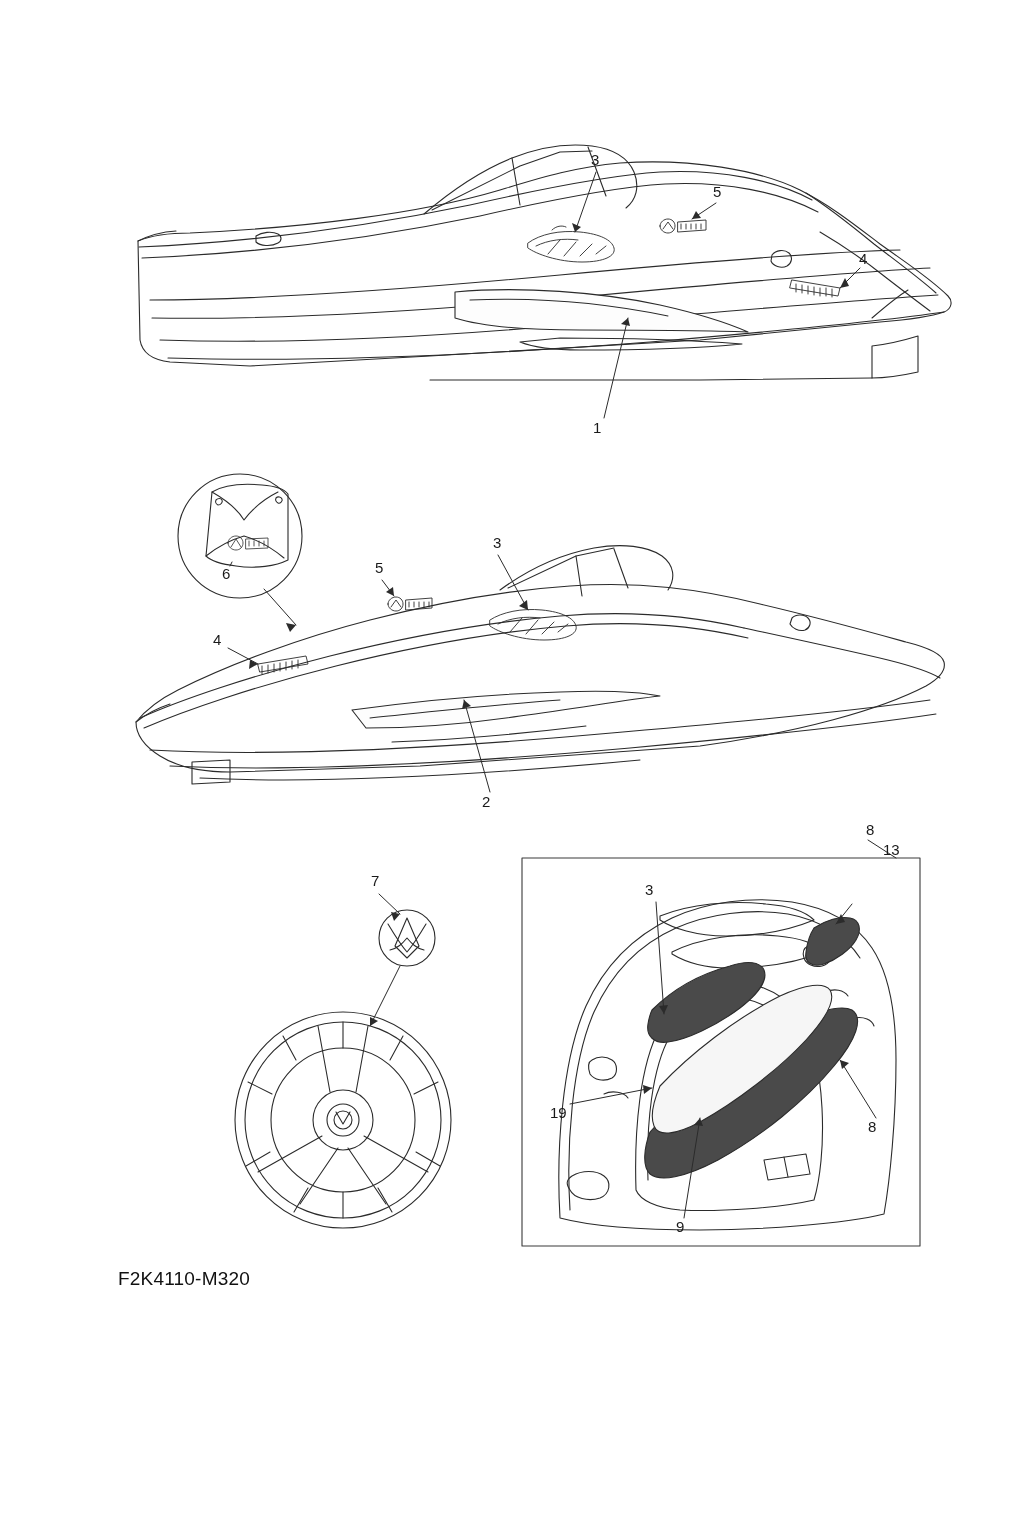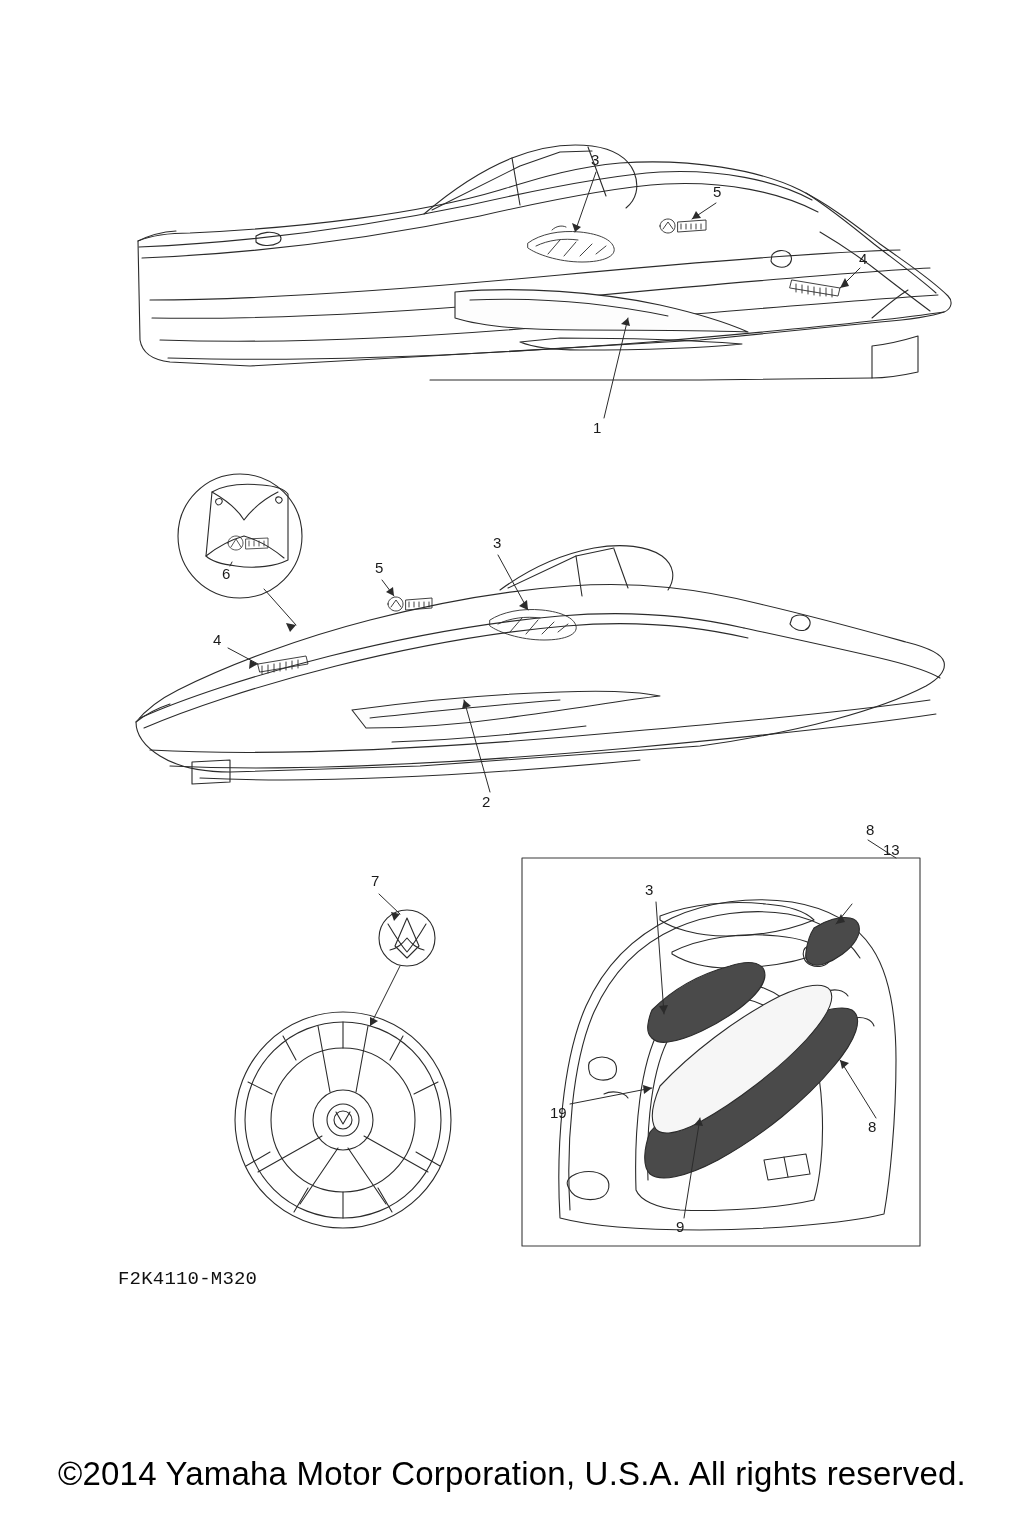--- a/index.html
+++ b/index.html
@@ -24,21 +24,21 @@
     font-family: "Liberation Sans", sans-serif;
     font-size: 15px;
     line-height: 1;
     color: #1a1a1a;
     white-space: nowrap;
   }
   .drawing-code {
     position: absolute;
     left: 118px;
     top: 1268px;
-    font-family: Liberation Mono, monospace;
+    font-family: Liberation Sans, sans-serif;
     font-size: 19px;
     letter-spacing: 0.2px;
     color: #111;
   }
   .copyright {
     position: absolute;
     left: 0;
     right: 0;
     top: 1455px;
     text-align: center;
@@ -321,15 +321,14 @@
 
   <div class="callout" style="left:866px; top:822px;">8</div>
   <div class="callout" style="left:645px; top:882px;">3</div>
   <div class="callout" style="left:844px; top:842px;margin-left:39px;">13</div>
   <div class="callout" style="left:550px; top:1105px;">19</div>
   <div class="callout" style="left:868px; top:1119px;">8</div>
   <div class="callout" style="left:676px; top:1219px;">9</div>
   <div class="callout" style="left:371px; top:873px;">7</div>
 
   <div class="drawing-code">F2K4110-M320</div>
-  <div class="copyright">©2014 Yamaha Motor Corporation, U.S.A. All rights reserved.</div>
 
 </div>
 
 </body></html>

